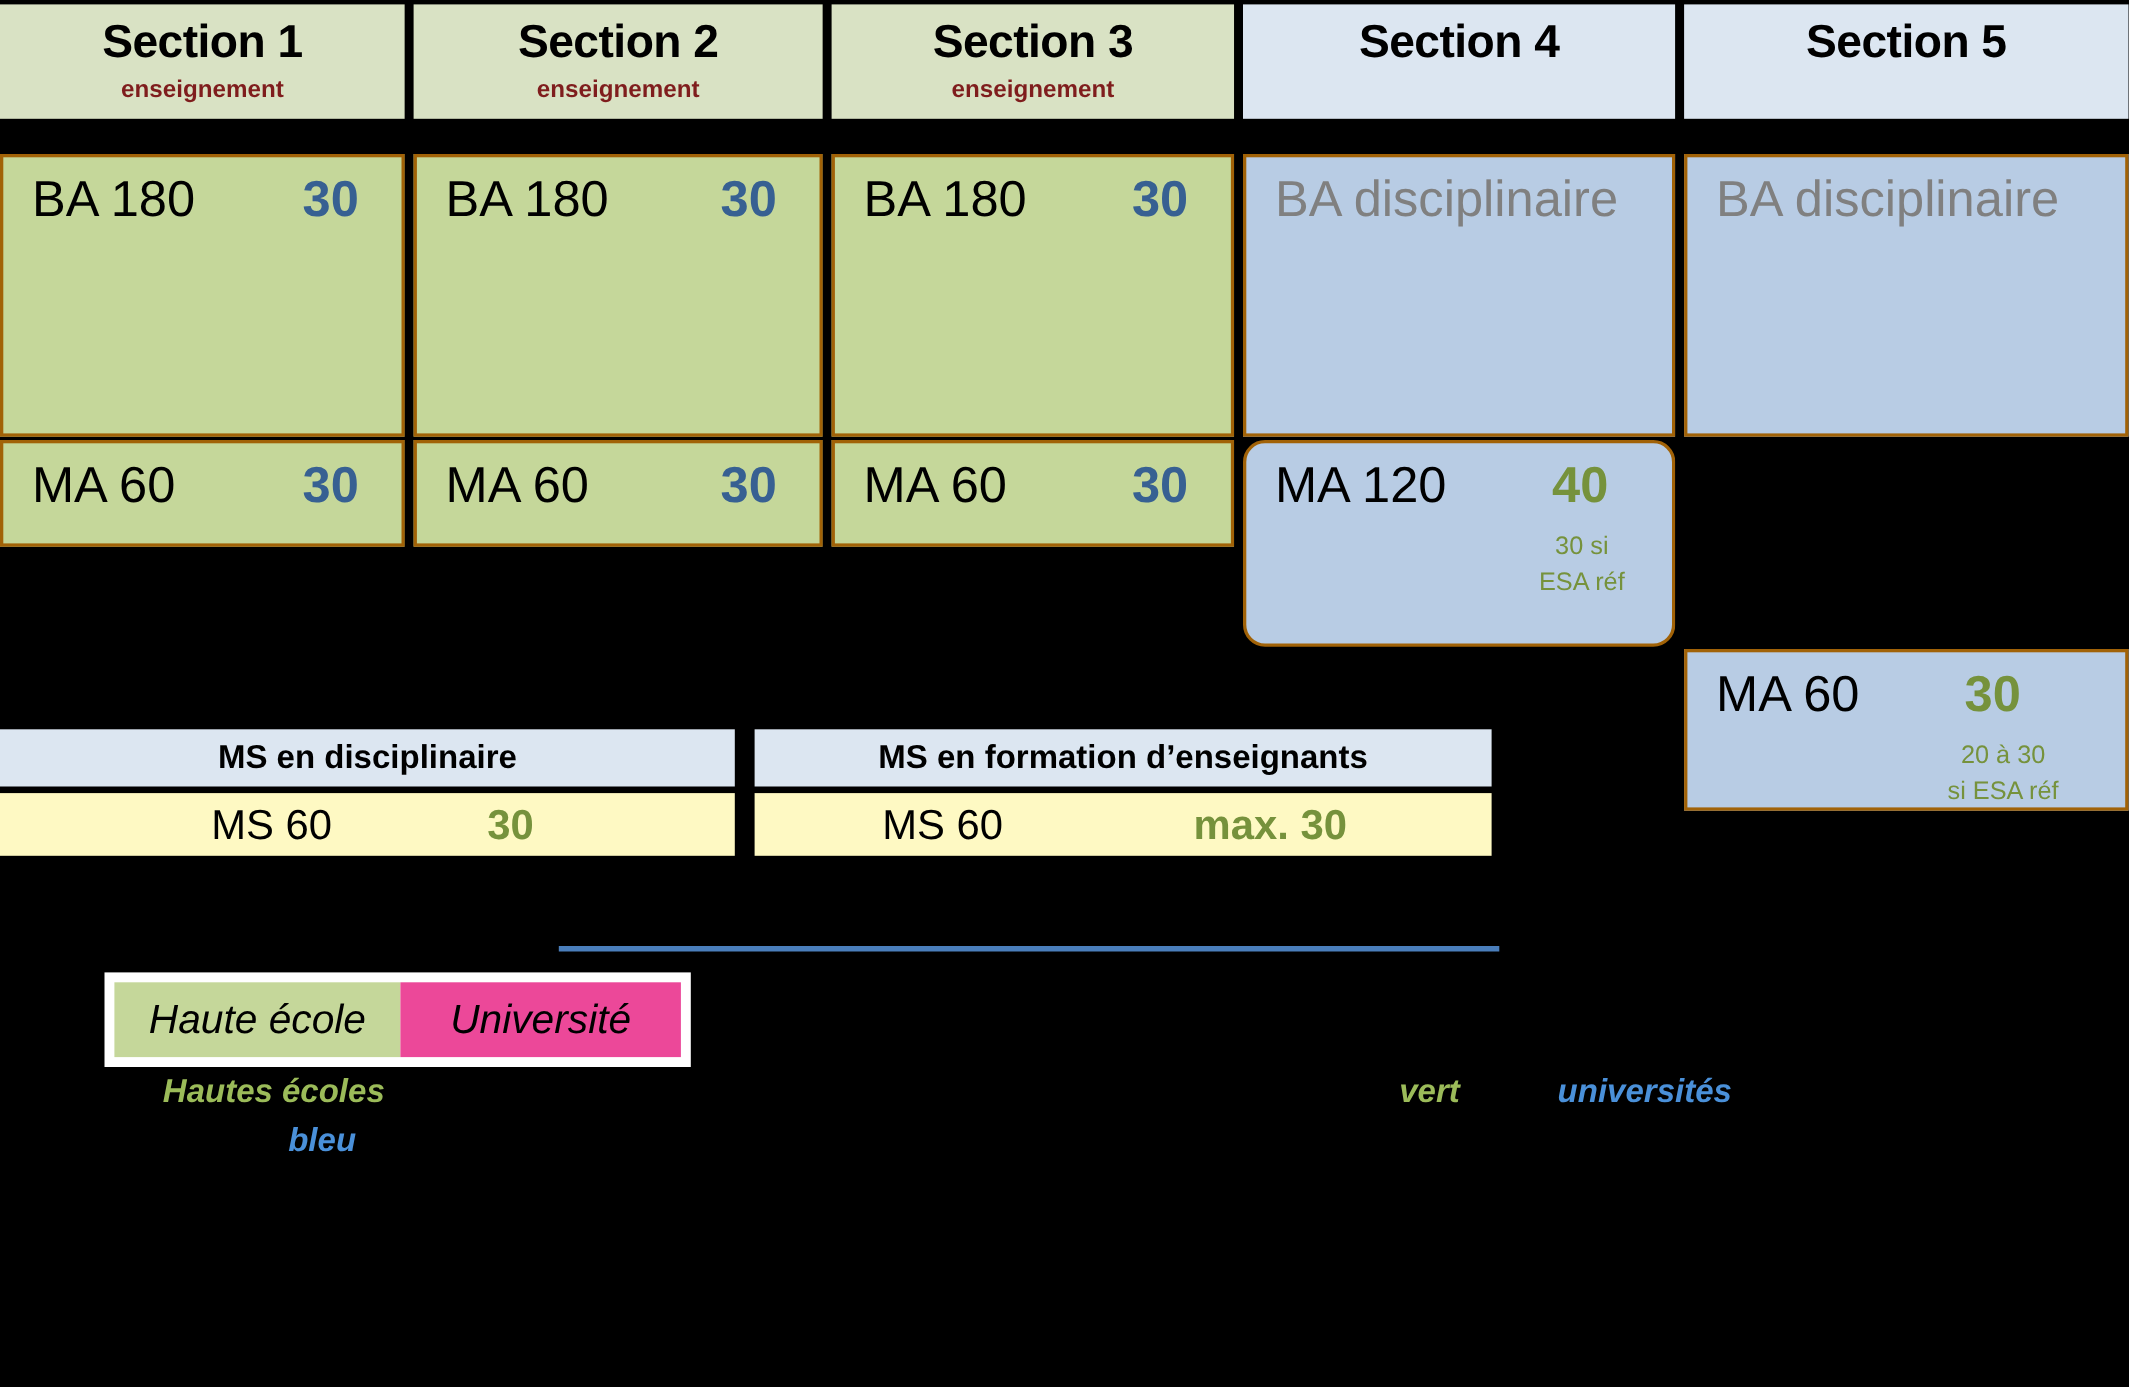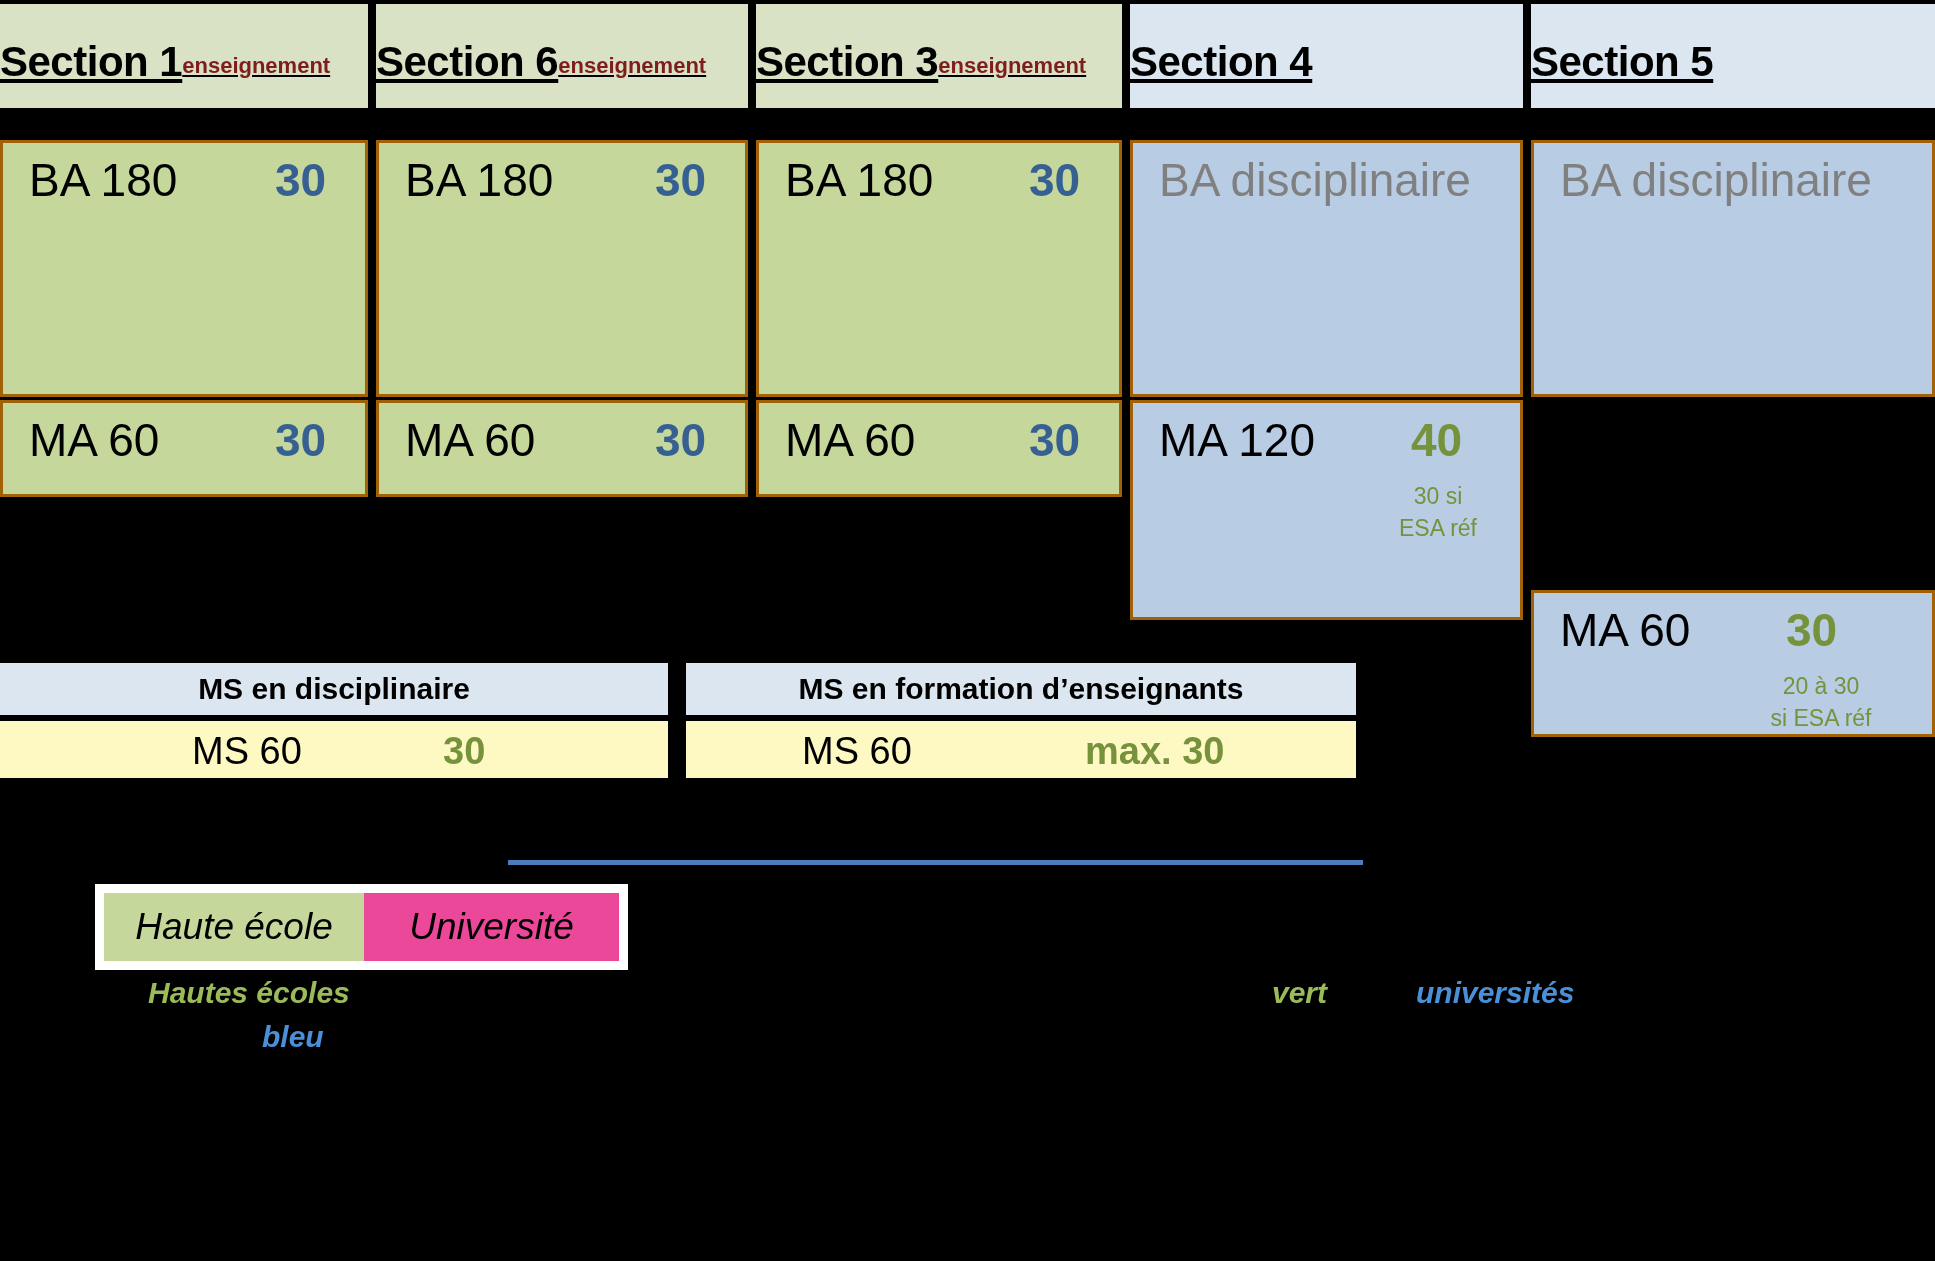--- a/index.html
+++ b/index.html
@@ -31,25 +31,24 @@
     width: 5px;
     background: #000000;
     z-index: 6;
   }
 
   
   .sec-head {
     position: absolute;
     box-sizing: border-box;
     display: flex;
-    flex-direction: row;
+    flex-direction: column;
     align-items: center;
     justify-content: flex-start;
     padding-top: 12px;
-    text-decoration: underline;
   }
   .sec-head.green { background: #d9e2c4; }
   .sec-head.blue  { background: #dce6f1; }
   .sec-head .title {
     font-size: 42px;
     font-weight: bold;
     color: #000000;
     line-height: 1.05;
     letter-spacing: -0.5px;
   }
@@ -187,21 +186,21 @@
   </div>
 
   <div class="cell green" style="left:0px; top:400px; width:368px; height:97px;">
     <div class="lbl">MA 60</div>
     <div class="num blue-num" style="left:272px; top:14px;">30</div>
   </div>
 
   <div class="colsep" style="left:368px; top:0px; height:500px;"></div>
 
   <div class="sec-head green abs" style="left:376px; top:4px; width:372px; height:104px;">
-    <div class="title">Section 6</div>
+    <div class="title">Section 2</div>
     <div class="sub">enseignement</div>
   </div>
 
   <div class="cell green" style="left:376px; top:140px; width:372px; height:257px;">
     <div class="lbl">BA 180</div>
     <div class="num blue-num" style="left:276px; top:14px;">30</div>
   </div>
 
   <div class="cell green" style="left:376px; top:400px; width:372px; height:97px;">
     <div class="lbl">MA 60</div>
@@ -229,21 +228,21 @@
 
   <div class="sec-head blue abs" style="left:1130px; top:4px; width:393px; height:104px;">
     <div class="title">Section 4</div>
     <div class="sub"></div>
   </div>
 
   <div class="cell blue" style="left:1130px; top:140px; width:393px; height:257px;">
     <div class="lbl muted">BA disciplinaire</div>
   </div>
 
-  <div class="cell blue" style="left:1130px; top:400px; width:393px; height:220px;">
+  <div class="cell blue" style="left:1130px; top:400px; width:393px; height:188px;border-radius:20px;">
     <div class="lbl">MA 120</div>
     <div class="num green-num" style="left:278px; top:14px;">40</div>
     <div class="note" style="left:250px; top:79px; width:110px;">30 si</div>
     <div class="note" style="left:250px; top:111px; width:110px;">ESA réf</div>
   </div>
 
   <div class="colsep" style="left:1523px; top:0px; height:580px;"></div>
 
   <div class="sec-head blue abs" style="left:1531px; top:4px; width:404px; height:104px;">
     <div class="title">Section 5</div>

